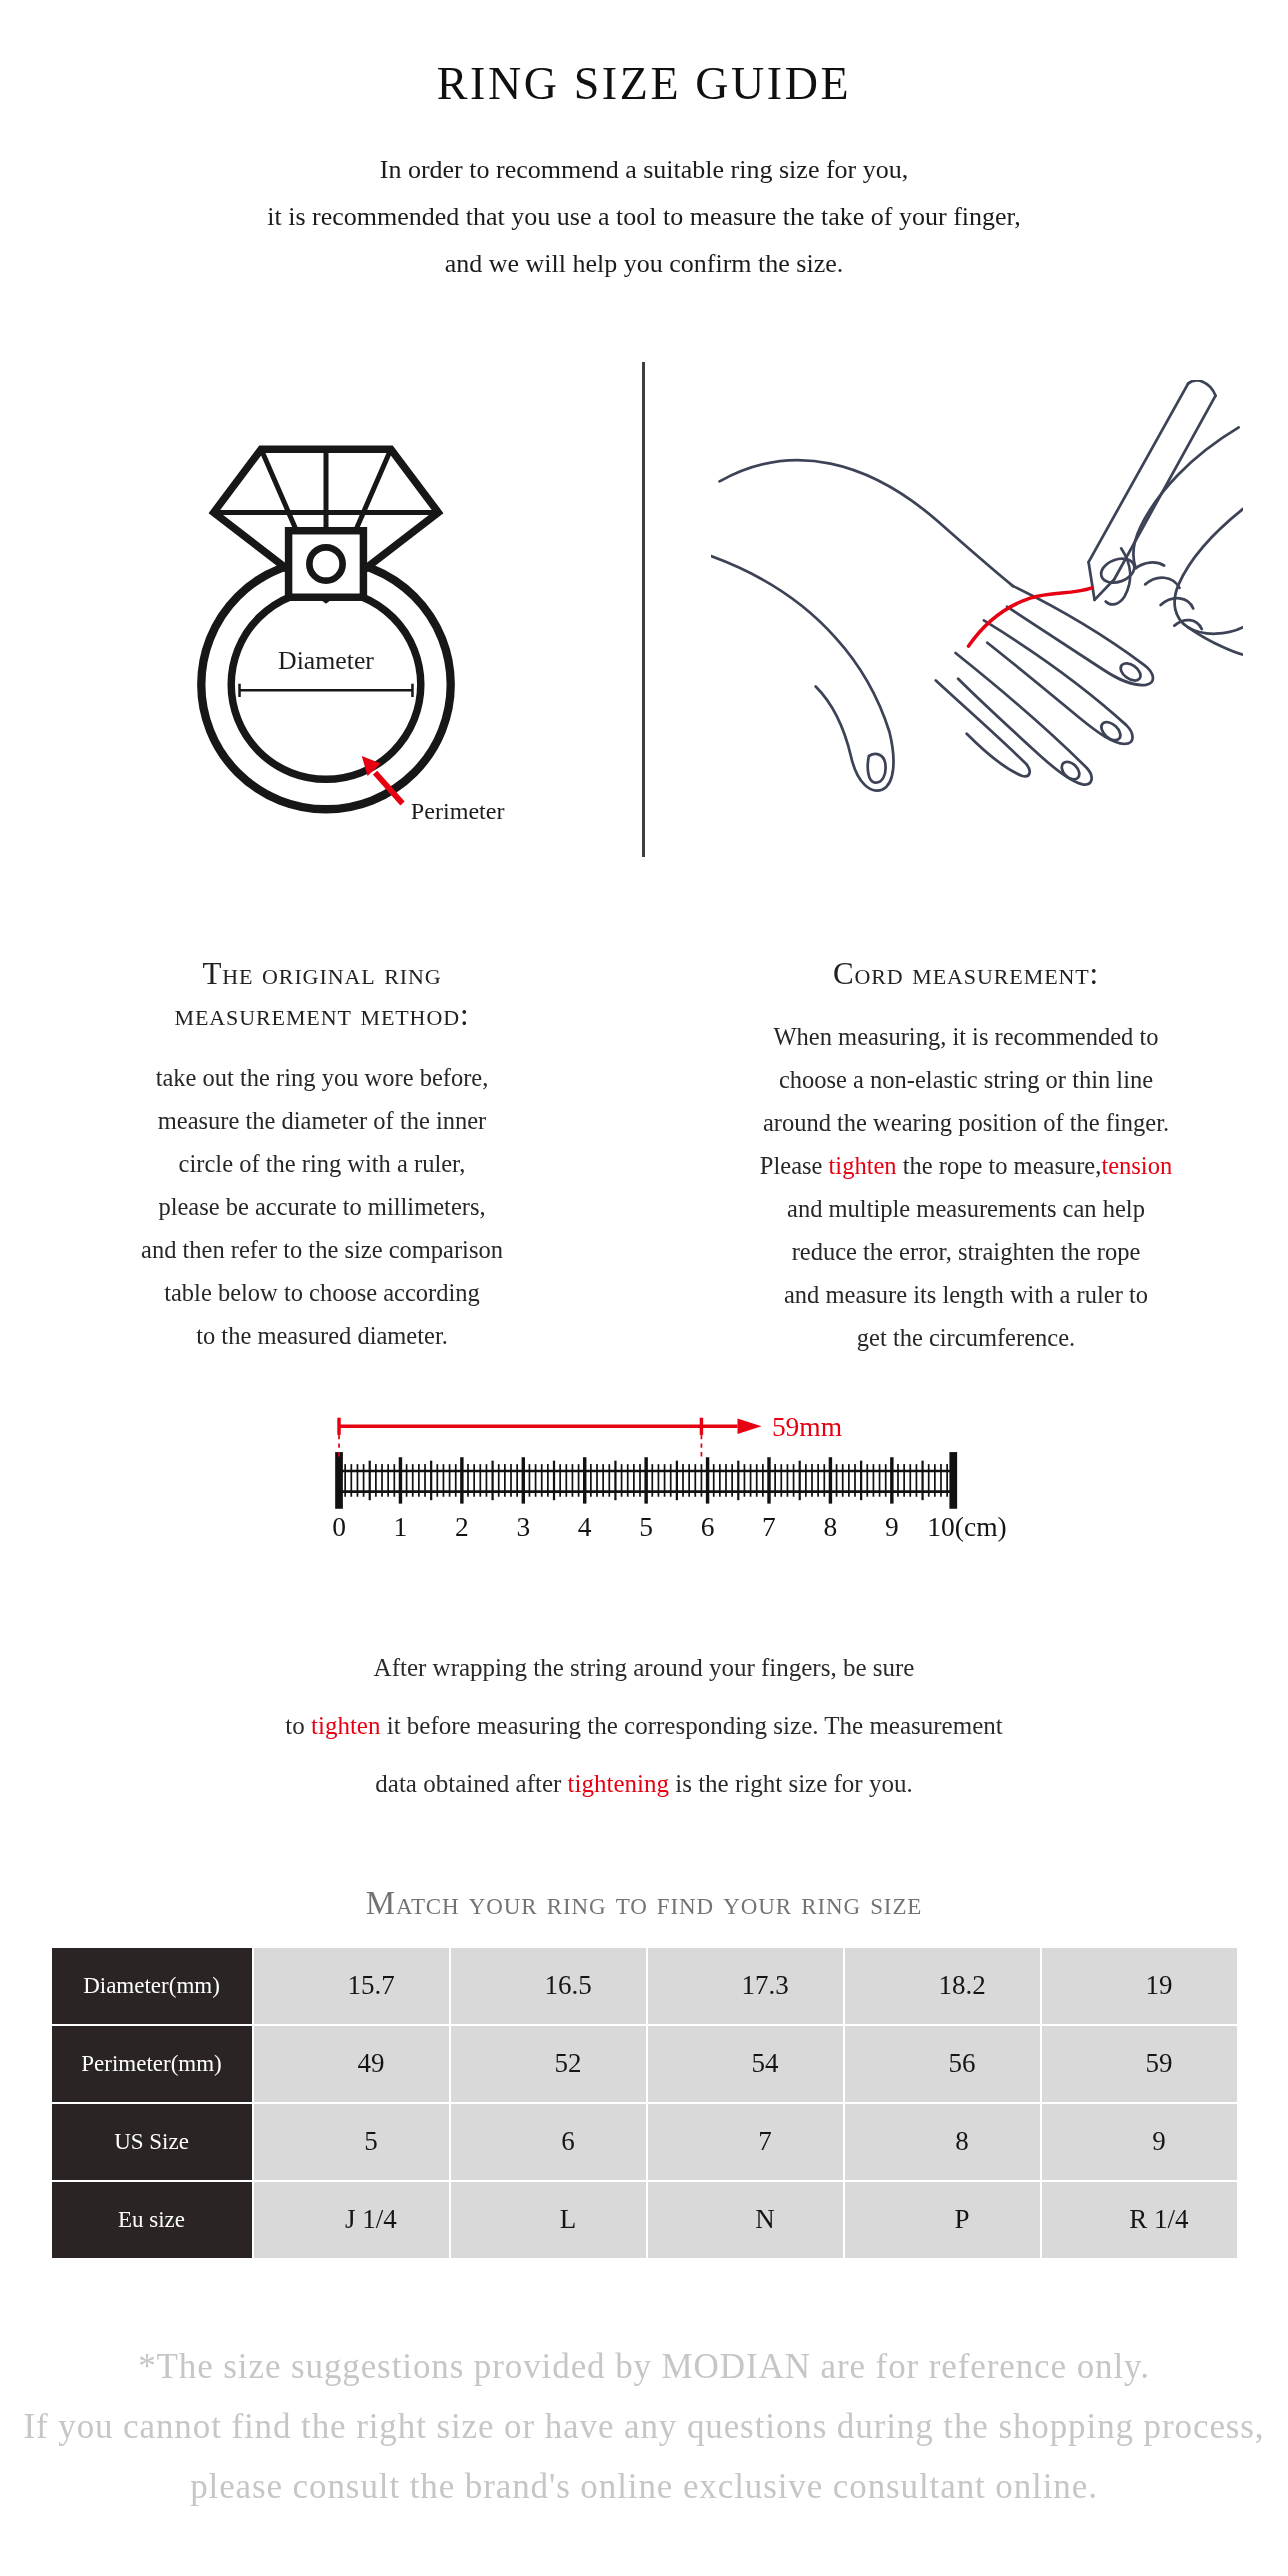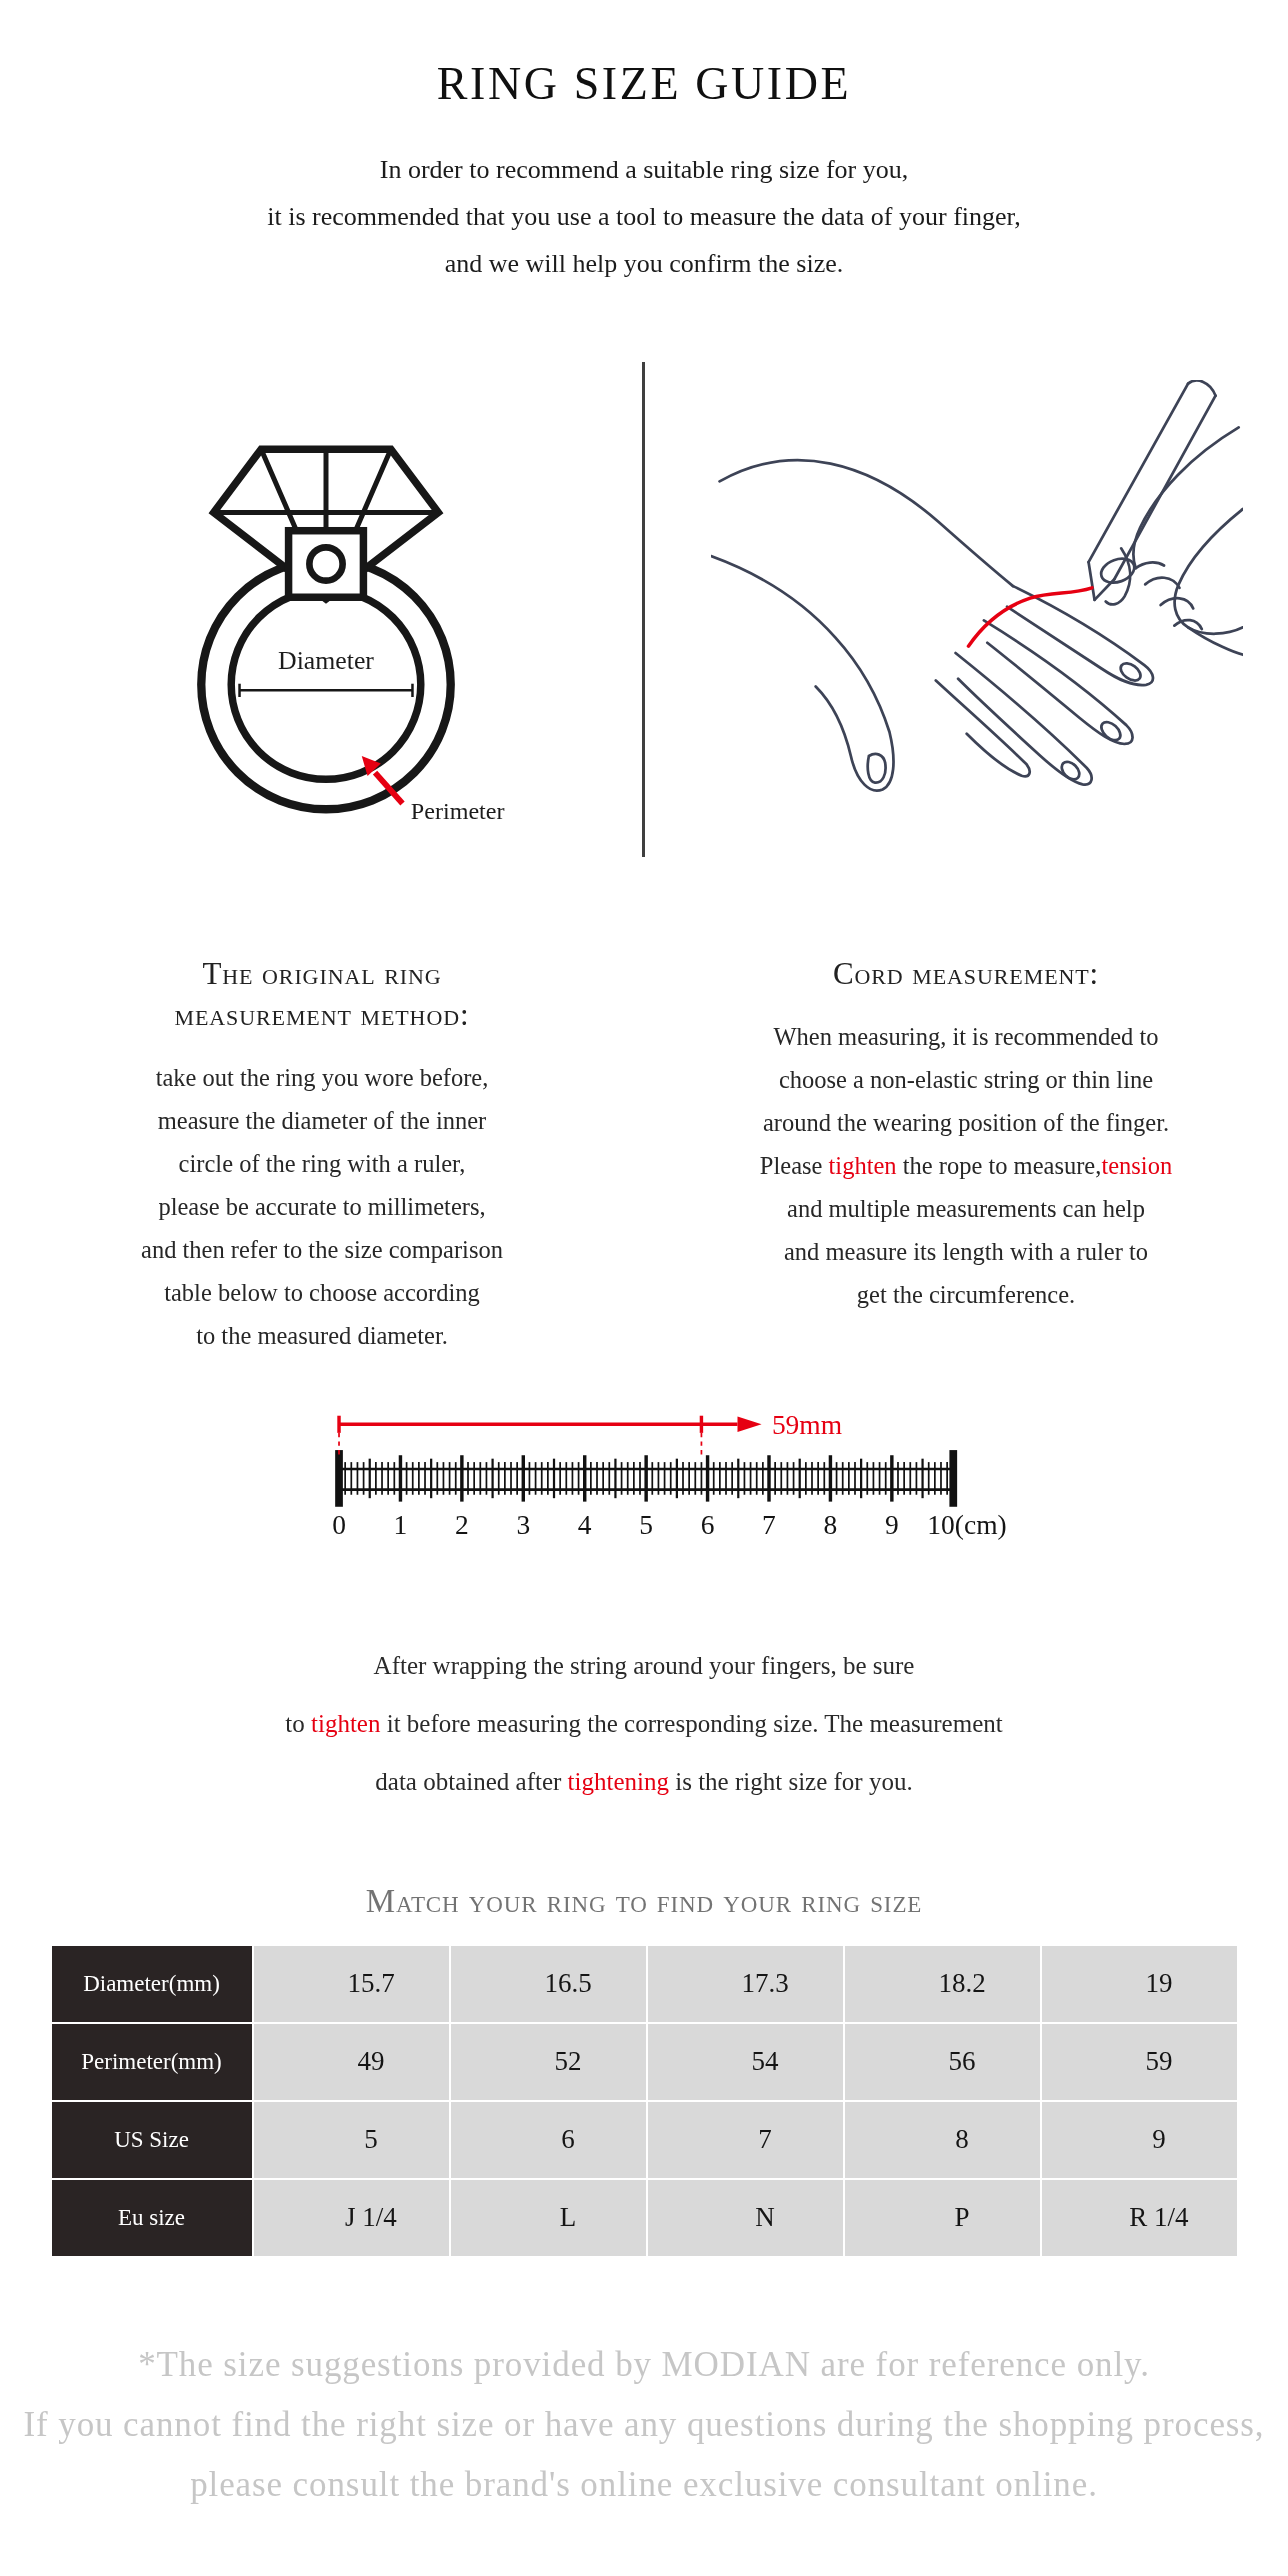--- a/index.html
+++ b/index.html
@@ -55,21 +55,21 @@
   
   .footer{margin-top:79px;font-size:35px;line-height:60px;color:#c6c6c6;text-align:center;letter-spacing:0.9px;}
 </style>
 </head>
 <body>
 
 <div class="page-title">RING SIZE GUIDE</div>
 
 <div class="intro">
     <div><span>In order to recommend a suitable ring size for you,</span></div>
-    <div><span>it is recommended that you use a tool to measure the data of your finger,</span></div>
+    <div><span>it is recommended that you use a tool to measure the take of your finger,</span></div>
     <div><span>and we will help you confirm the size.</span></div>
   </div>
 
 <div class="figures">
 
   <svg class="ring-svg" width="416" height="449" viewBox="0 0 500 540">
     <g stroke="#171717" fill="none">
       <circle cx="250" cy="335" r="150" stroke-width="10"></circle>
       <circle cx="250" cy="335" r="114" stroke-width="9"></circle>
       <g>
@@ -153,20 +153,21 @@
       </div>
   </div>
   <div class="method-col">
     <h2 class="method-heading">Cord measurement:</h2>
     <div class="method-body">
         <div><span>When measuring, it is recommended to</span></div>
         <div><span>choose a non-elastic string or thin line</span></div>
         <div><span>around the wearing position of the finger.</span></div>
         <div><span>Please </span><span class="red">tighten</span><span> the rope to measure,</span><span class="red">tension</span></div>
         <div><span>and multiple measurements can help</span></div>
+        <div><span>reduce the error, straighten the rope</span></div>
         <div><span>and measure its length with a ruler to</span></div>
         <div><span>get the circumference.</span></div>
       </div>
   </div>
 </div>
 
 <div class="ruler-wrap">
   <svg id="ruler-svg" width="756" height="142" viewBox="0 0 880 165">
       <line x1="85" y1="72" x2="800" y2="72" stroke="#111" stroke-width="3"></line>
       <line x1="85" y1="96" x2="800" y2="96" stroke="#111" stroke-width="3"></line>

